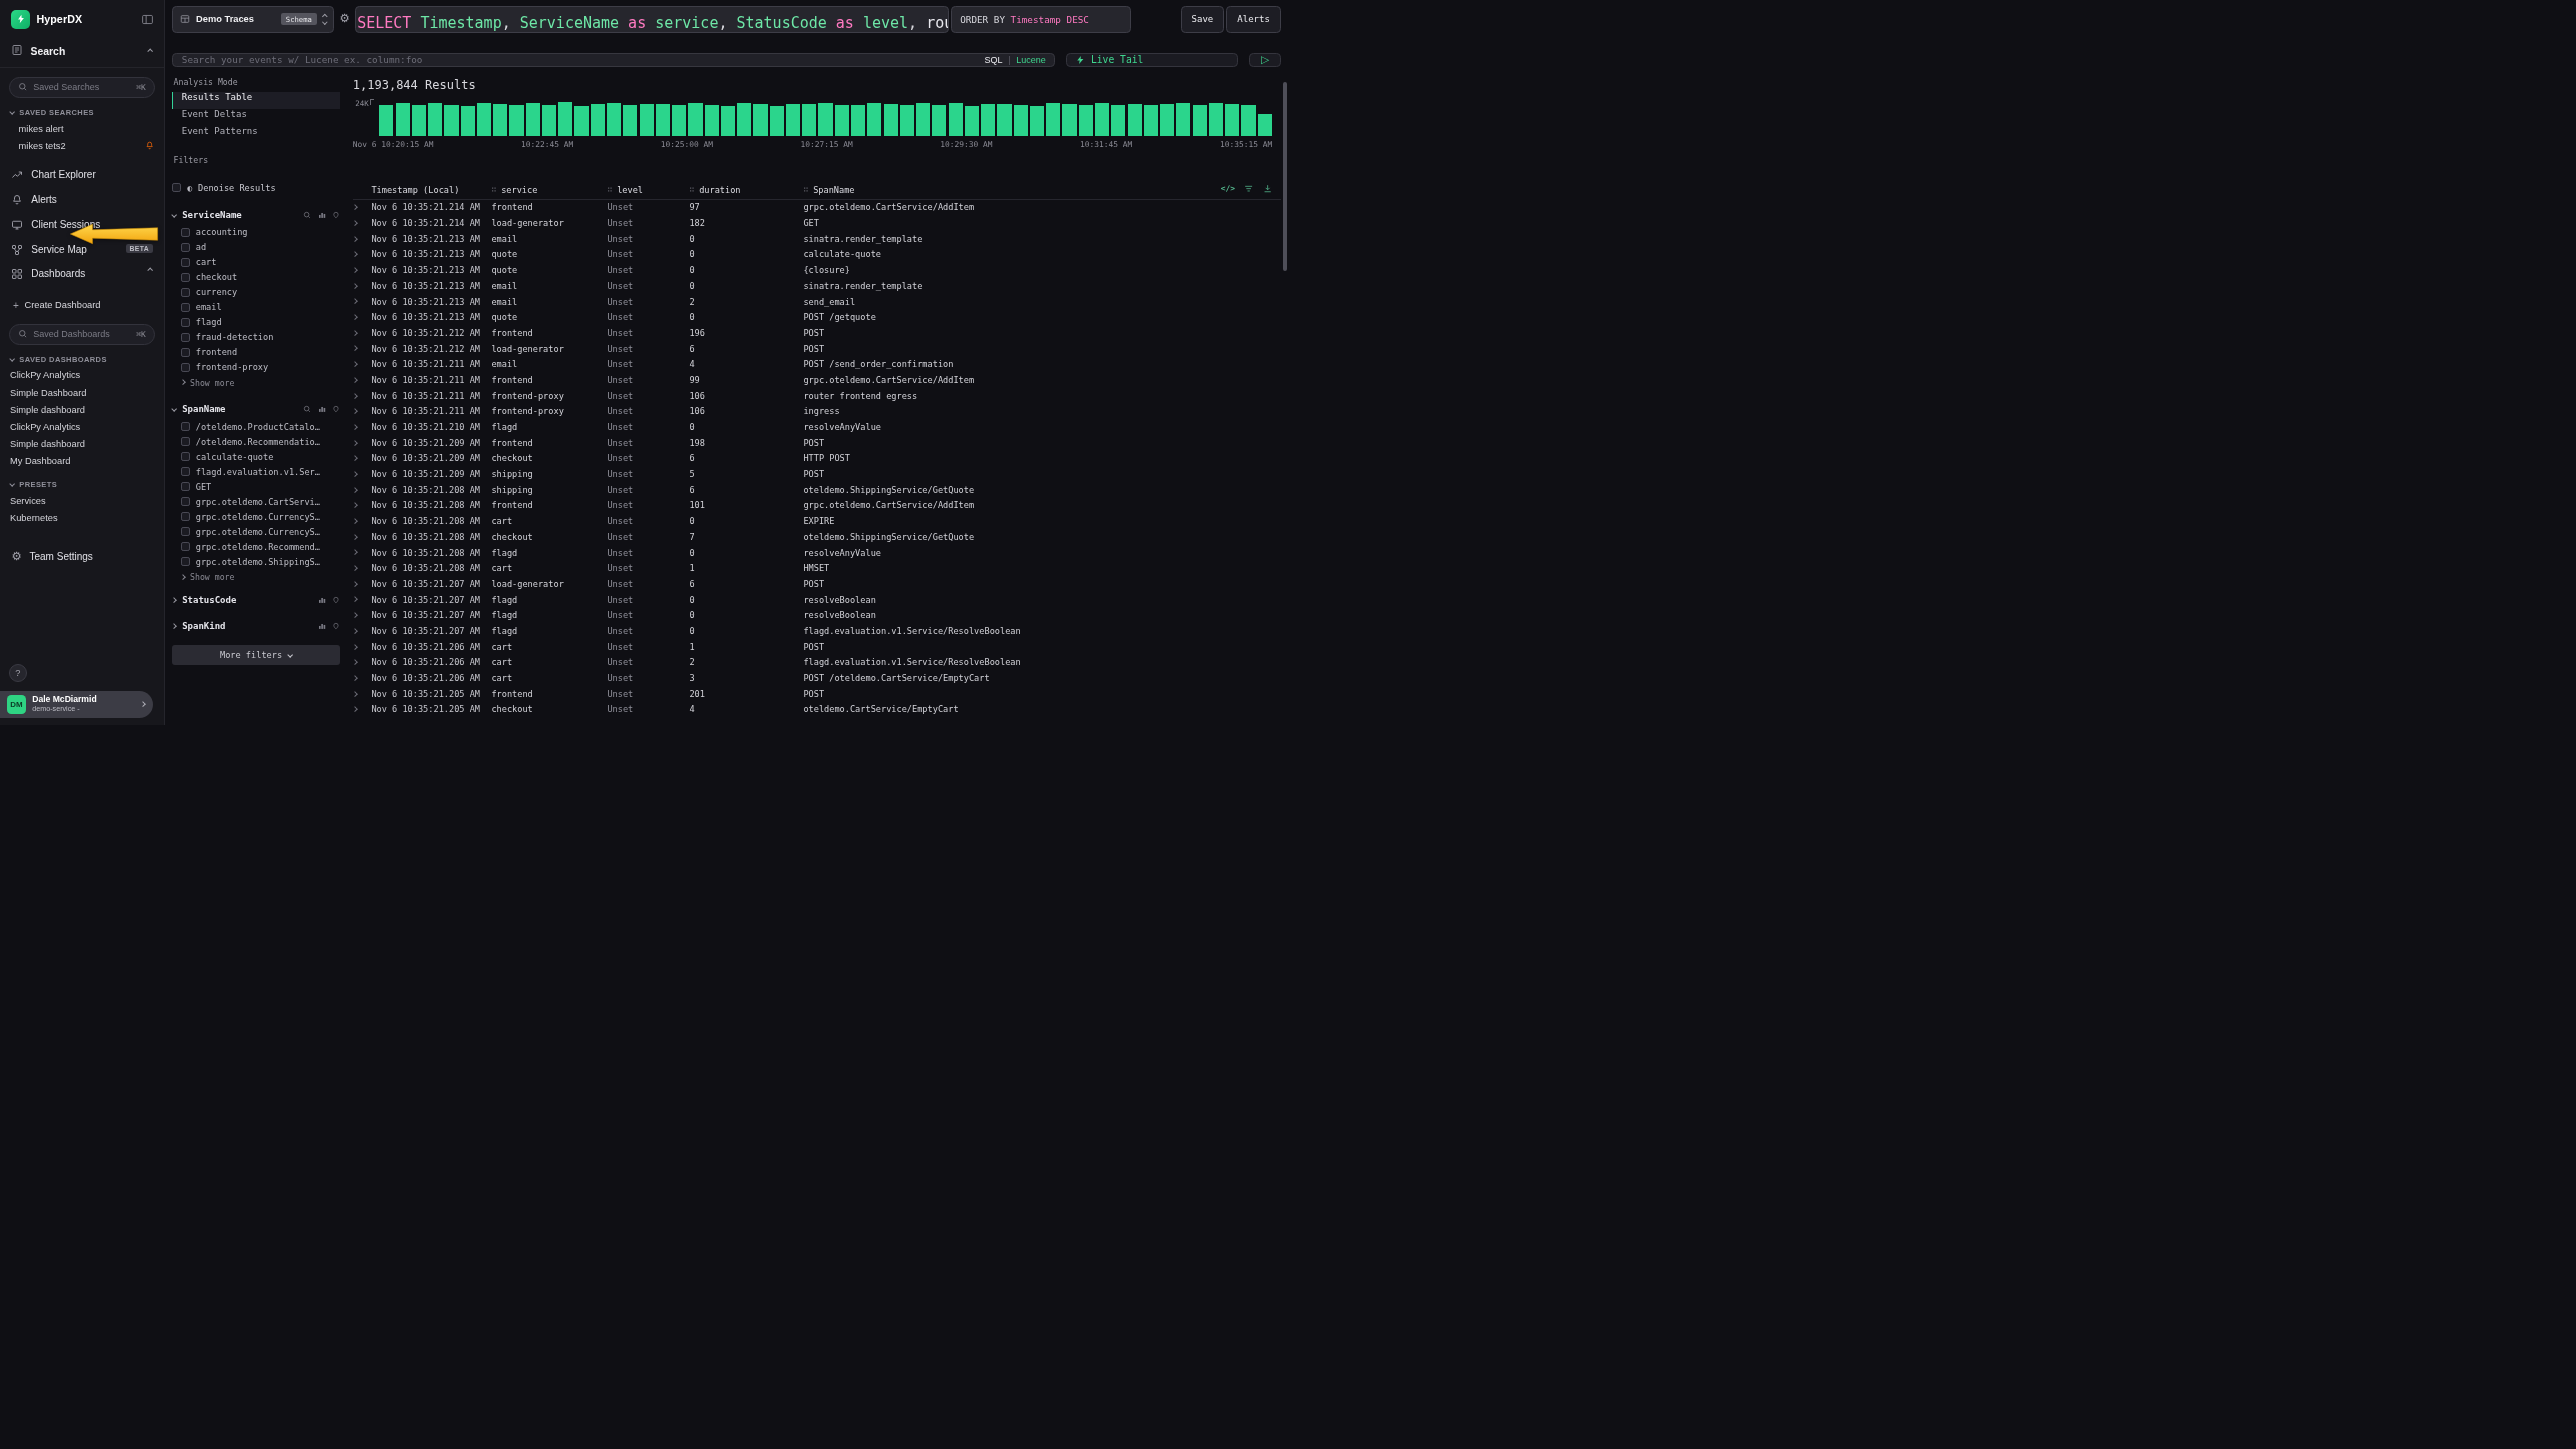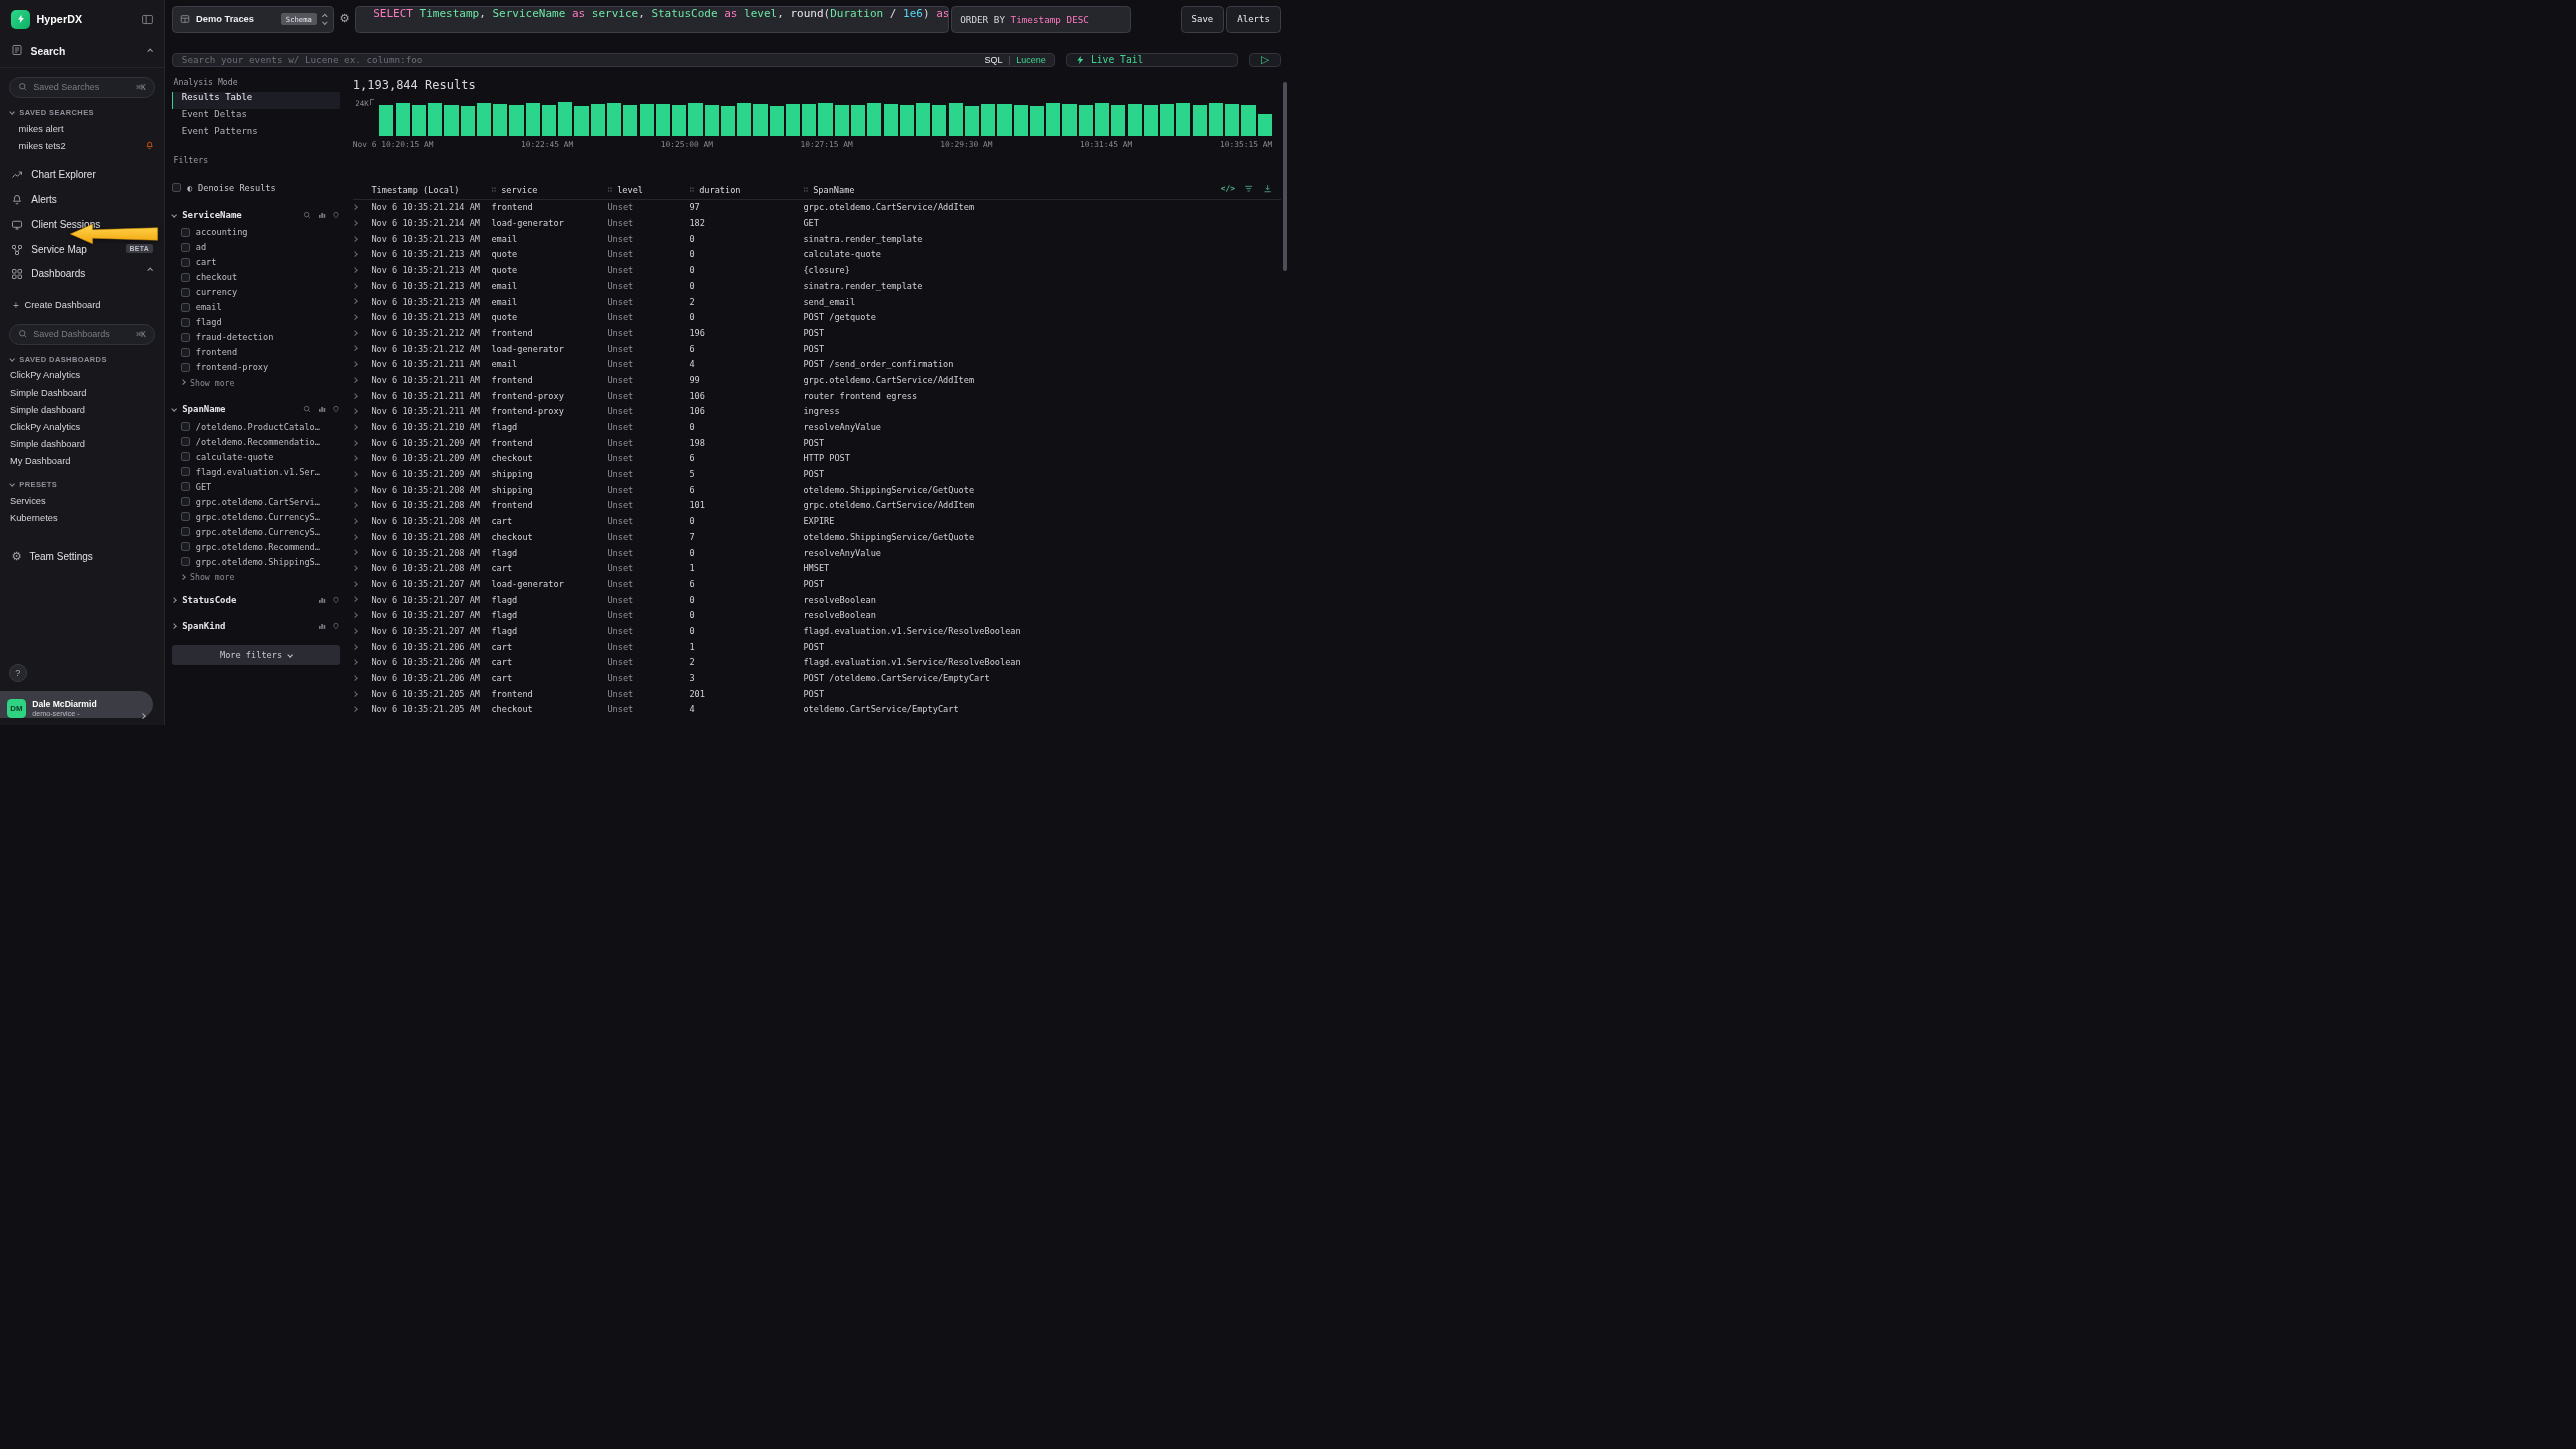--- a/index.html
+++ b/index.html
@@ -32,21 +32,21 @@
   .nav-item svg{color:#a5a5af;flex:none}
   .nav-item .grow{flex:1}
   .beta{background:#3a3a43;color:#bcbcc4;font-size:6.8px;font-weight:700;padding:1.4px 3.6px;border-radius:2.1px;letter-spacing:0.4px}
   .create-dash{display:flex;align-items:center;gap:5.7px;margin-top:8.6px;padding:4.3px 11.4px 4.3px 13px;font-size:9.3px;color:#d8d8de;cursor:pointer}
   .plus{color:#9d9da6;font-size:10px}
   .dash-item{padding:3.6px 10px;font-size:9.3px;color:#d4d4da;cursor:pointer;white-space:nowrap;overflow:hidden;text-overflow:ellipsis}
   .preset-item{padding:3.6px 10px;font-size:9.3px;color:#d4d4da;cursor:pointer}
   .team-settings{display:flex;align-items:center;gap:7.9px;margin-top:18.6px;padding:6.4px 11.4px;font-size:10px;color:#e0e0e6;cursor:pointer}
   .side-bottom{margin-top:auto;padding-bottom:7.2px}
   .help-circle{width:18.6px;height:18.6px;border-radius:50%;background:#26262d;border:0.7px solid #3a3a43;color:#a4a4ad;display:flex;align-items:center;justify-content:center;font-size:9.3px;margin:0 0 8.6px 8.6px;cursor:pointer}
-  .user-row{display:flex;align-items:flex-end;gap:6.4px;background:#3c3c45;border-radius:0 13.6px 13.6px 0;height:27px;margin-right:11.4px;padding:0 7.2px;cursor:pointer}
+  .user-row{display:flex;align-items:center;gap:6.4px;background:#3c3c45;border-radius:0 13.6px 13.6px 0;height:27px;margin-right:11.4px;padding:0 7.2px;cursor:pointer}
   .avatar{width:18.6px;height:18.6px;border-radius:4.3px;background:#2fd483;color:#0c3b25;font-weight:700;font-size:7.9px;display:flex;align-items:center;justify-content:center;flex:none}
   .user-meta{flex:1;min-width:0}
   .user-name{font-size:8.6px;font-weight:700;color:#fff;line-height:1.15;white-space:nowrap}
   .user-org{font-size:7.2px;color:#bcbcc4;line-height:1.15}
   .user-chev{color:#b0b0b8}
   .gear-glyph{font-size:11.4px;line-height:1;color:#a5a5af}
   .bell-orange{color:#f76707;margin-left:auto}
 
   
   .arrow-anno{position:absolute;left:69px;top:222px;width:90px;height:24px;z-index:60;filter:drop-shadow(0 1.4px 2.1px rgba(0,0,0,.45));pointer-events:none}
@@ -55,21 +55,21 @@
   .main{flex:1;display:flex;flex-direction:column;padding:5.7px 7.2px 0 7.2px;position:relative;min-width:0}
   .row1{display:flex;gap:2px;height:27px;flex:none}
   .row2{display:flex;gap:11px;height:14px;margin-top:20px;flex:none}
   .box{background:#26262d;border:0.7px solid #3d3d47;border-radius:4.3px}
   .source-select{display:flex;align-items:center;gap:5.7px;width:162px;padding:0 5.7px 0 7.2px;cursor:pointer}
   .source-select svg{color:#9b9ba4}
   .source-label{font-size:9.3px;color:#f0f0f3;flex:1;font-weight:600;white-space:nowrap}
   .schema-badge{background:#55555e;color:#e9e9ed;font-size:7.2px;padding:1.4px 5px;border-radius:2.1px;font-family:"DejaVu Sans Mono",monospace}
   .carets{display:flex;flex-direction:column;gap:1.4px;color:#9a9aa3;padding-right:1.4px}
   .gear-btn{display:flex;align-items:center;justify-content:center;width:17px;cursor:pointer}
-  .sql-box{flex:1;display:flex;align-items:flex-start;padding:0 17px;font-family:"DejaVu Sans Mono",monospace;font-size:11px;white-space:pre;overflow:hidden;cursor:text}
+  .sql-box{flex:1;display:flex;align-items:flex-end;padding:0 1px;font-family:"DejaVu Sans Mono",monospace;font-size:15px;white-space:pre;overflow:hidden;cursor:text}
   .order-box{width:180px;display:flex;align-items:center;padding:0 8.6px;font-family:"DejaVu Sans Mono",monospace;font-size:9.3px;white-space:pre;overflow:hidden;cursor:text}
   .tok-kw{color:#ff7ac2}.tok-id{color:#6ee7a7}.tok-p{color:#d8d8de}.tok-num{color:#59d6f2}.tok-fn{color:#e8e8ee}
   .btn{background:#1d1d24;border:0.7px solid #3d3d47;border-radius:4.3px;color:#ececf0;font-size:9px;padding:0 10px;display:flex;align-items:center;cursor:pointer;font-family:"DejaVu Sans Mono",monospace}
   .btn.save{margin-left:48px}
   .lucene-box{flex:1;display:flex;align-items:center;gap:7.2px;background:#212128;border:0.7px solid #37373f;border-radius:4.3px;padding:0 8.6px;min-width:0}
   .lucene-box input{flex:1;background:transparent;border:0;outline:0;color:#d0d0d6;font-family:"DejaVu Sans Mono",monospace;font-size:9.3px;min-width:0}
   .lucene-box input::placeholder{color:#6d6d78}
   .lang{display:flex;gap:5.7px;align-items:center;font-size:9px;font-family:Liberation Sans, sans-serif;flex:none}
   .lang .sql{color:#ececf0;cursor:pointer}.lang .sep{color:#5a5a64}.lang .lucene{color:#3fd68f;cursor:pointer}
   .live-tail{width:172px;display:flex;align-items:center;gap:6.4px;background:#1b1b22;border:0.7px solid #34343d;border-radius:4.3px;padding:0 8.6px;color:#3fd68f;font-family:"DejaVu Sans Mono",monospace;font-size:9.7px;cursor:pointer;flex:none}

